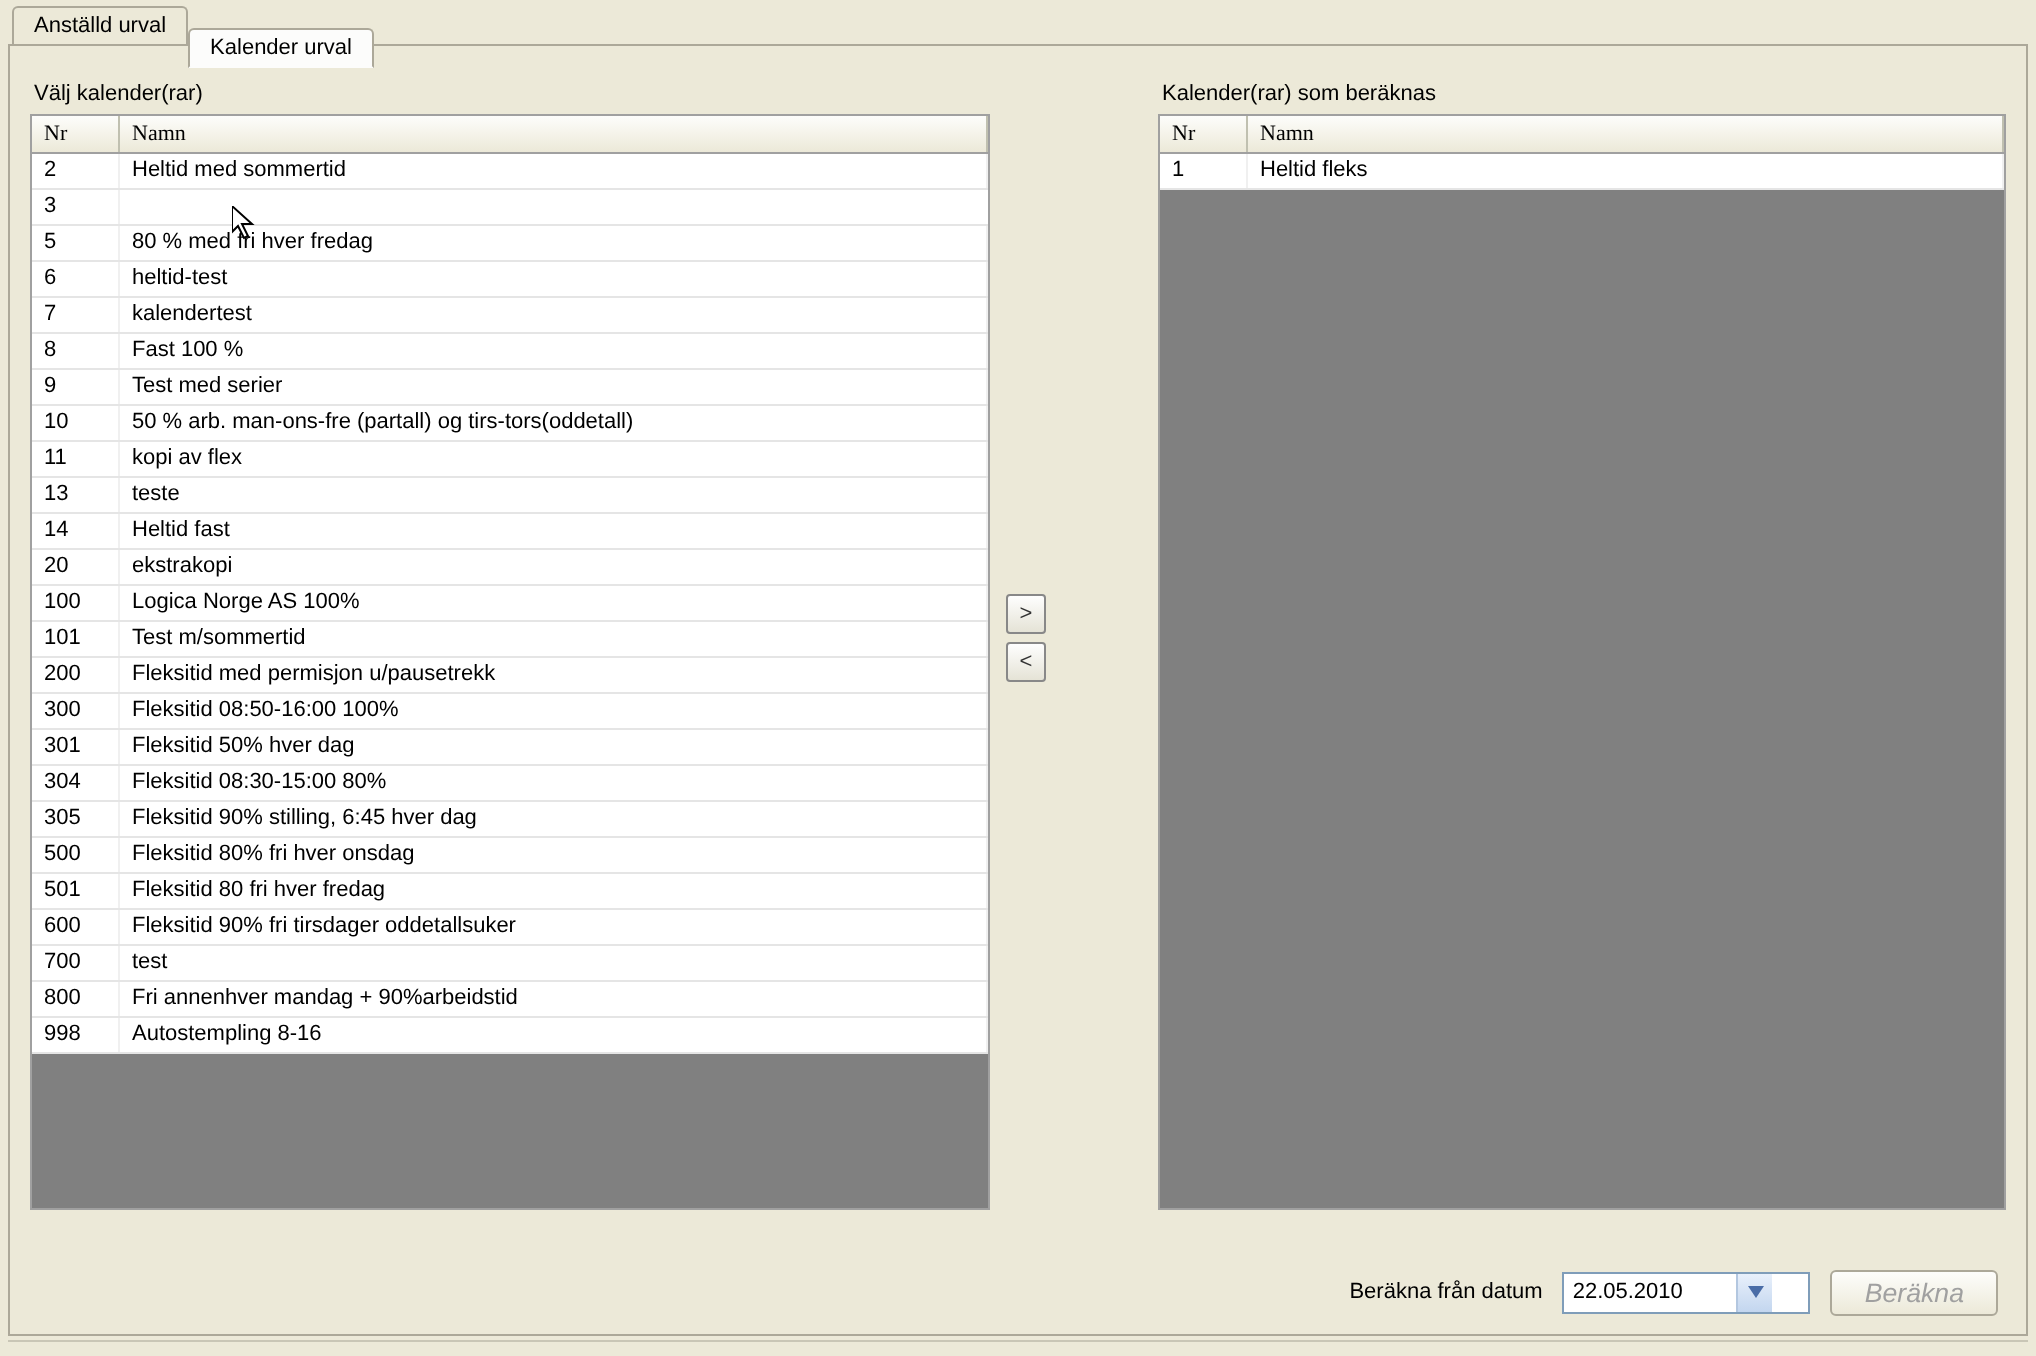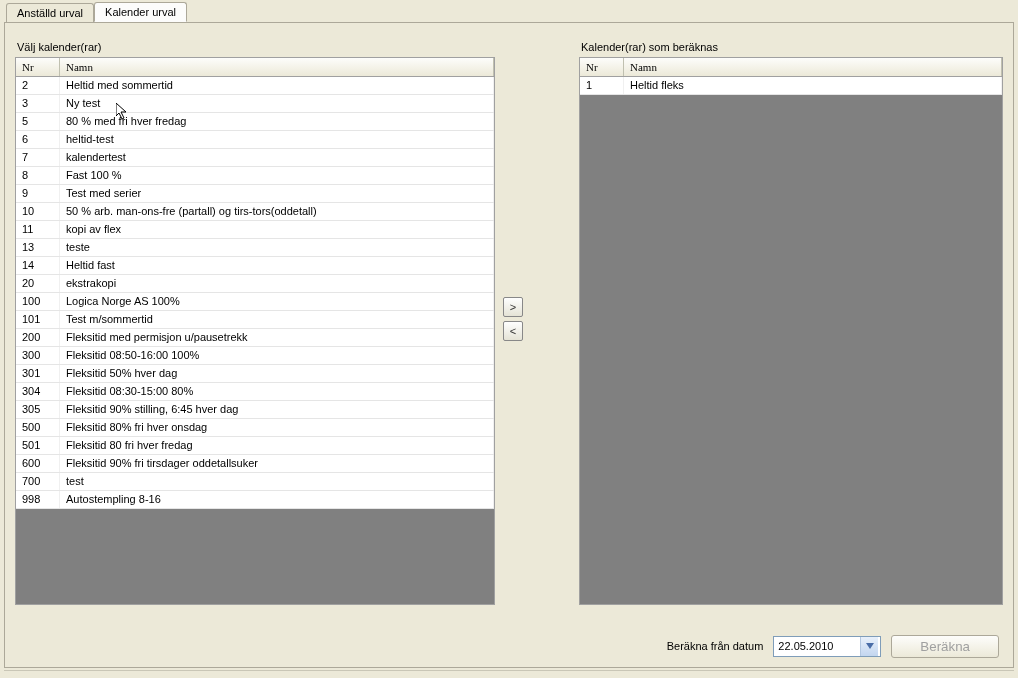--- a/index.html
+++ b/index.html
@@ -39,21 +39,21 @@
   }
   .tab.inactive {
     background: #ece9d8;
     color: #000;
     top: 1px;
   }
   .tab.active {
     background: #fcfcfb;
     border-bottom: 1px solid #fcfcfb;
     z-index: 2;
-    top: 0;
+    top: 12px;
   }
   .panel {
     position: absolute;
     top: 20px;
     left: 4px;
     right: 4px;
     bottom: 12px;
     border: 1px solid #aca899;
     background: #ece9d8;
   }
@@ -138,46 +138,47 @@
     padding: 8px 14px 0 14px;
     height: 42px;
   }
   .footer-label { color: #000; padding-left: 47px; }
   .date-field {
     display: inline-flex;
     align-items: stretch;
     border: 1px solid #7f9db9;
     background: #ffffff;
     height: 21px;
-    width: 108px;
+    width: 124px;
   }
   .date-field input {
     border: none;
     outline: none;
     width: 86px;
     padding: 0 4px;
     font: inherit;
   }
   .date-drop {
     width: 18px;
     background: linear-gradient(#e8f0fb,#c3d6ef);
     border-left: 1px solid #b3c7e0;
     display: flex;
     align-items: center;
     justify-content: center;
   }
   .date-drop svg { width: 8px; height: 6px; }
   .calc-btn {
     height: 23px;
-    padding: 0 28px;
+    padding: 0 16px;
     border: 1px solid #aca899;
     background: linear-gradient(#fdfdfb,#ece9d8);
     color: #a0a0a0;
     border-radius: 3px;
     cursor: default;
+    font-style: italic;
   }
   .bottom-bar {
     position: absolute;
     left: 4px;
     right: 4px;
     bottom: 2px;
     height: 8px;
     border-top: 1px solid #c9c6b6;
     background: #ece9d8;
   }
@@ -209,21 +210,20 @@
             <div class="gh nr">Nr</div>
             <div class="gh name">Namn</div>
           </div>
           <div class="grid-body" id="left-body">
               <div class="row">
                 <div class="cell nr">2</div>
                 <div class="cell name">Heltid med sommertid</div>
               </div>
               <div class="row">
                 <div class="cell nr">3</div>
-                <div class="cell name">Ny test</div>
               </div>
               <div class="row">
                 <div class="cell nr">5</div>
                 <div class="cell name">80 % med fri hver fredag</div>
               </div>
               <div class="row">
                 <div class="cell nr">6</div>
                 <div class="cell name">heltid-test</div>
               </div>
               <div class="row">
@@ -294,20 +294,24 @@
                 <div class="cell nr">501</div>
                 <div class="cell name">Fleksitid 80  fri hver fredag</div>
               </div>
               <div class="row">
                 <div class="cell nr">600</div>
                 <div class="cell name">Fleksitid  90% fri tirsdager oddetallsuker</div>
               </div>
               <div class="row">
                 <div class="cell nr">700</div>
                 <div class="cell name">test</div>
+              </div>
+              <div class="row">
+                <div class="cell nr">800</div>
+                <div class="cell name">Fri annenhver mandag + 90%arbeidstid</div>
               </div>
               <div class="row">
                 <div class="cell nr">998</div>
                 <div class="cell name">Autostempling 8-16</div>
               </div>
             </div>
         </div>
       </div>
 
       <div class="col mid">

